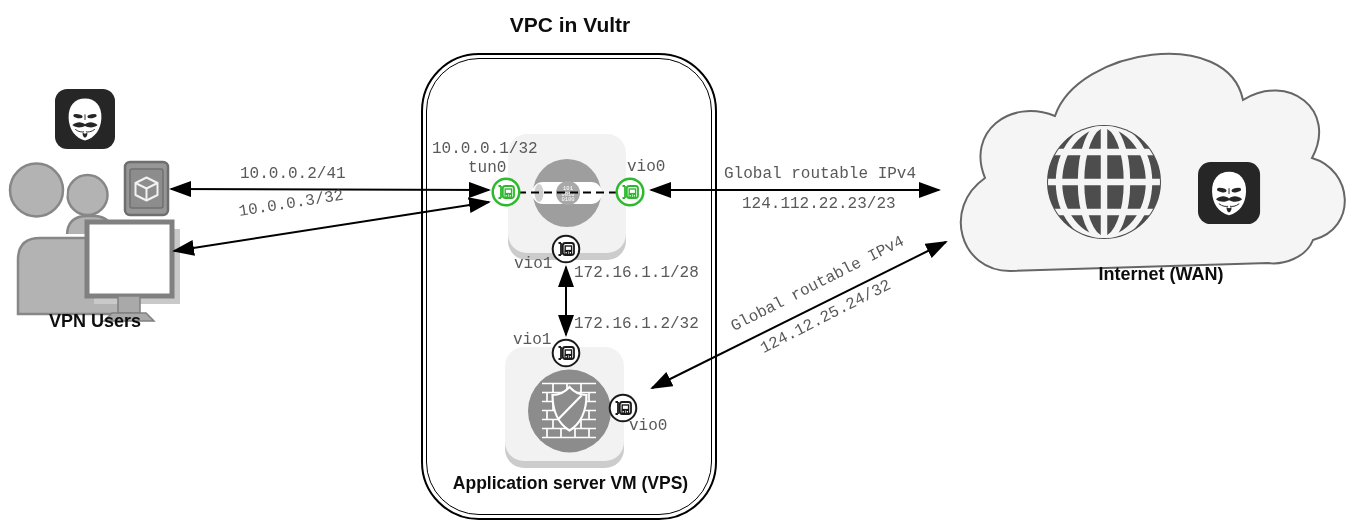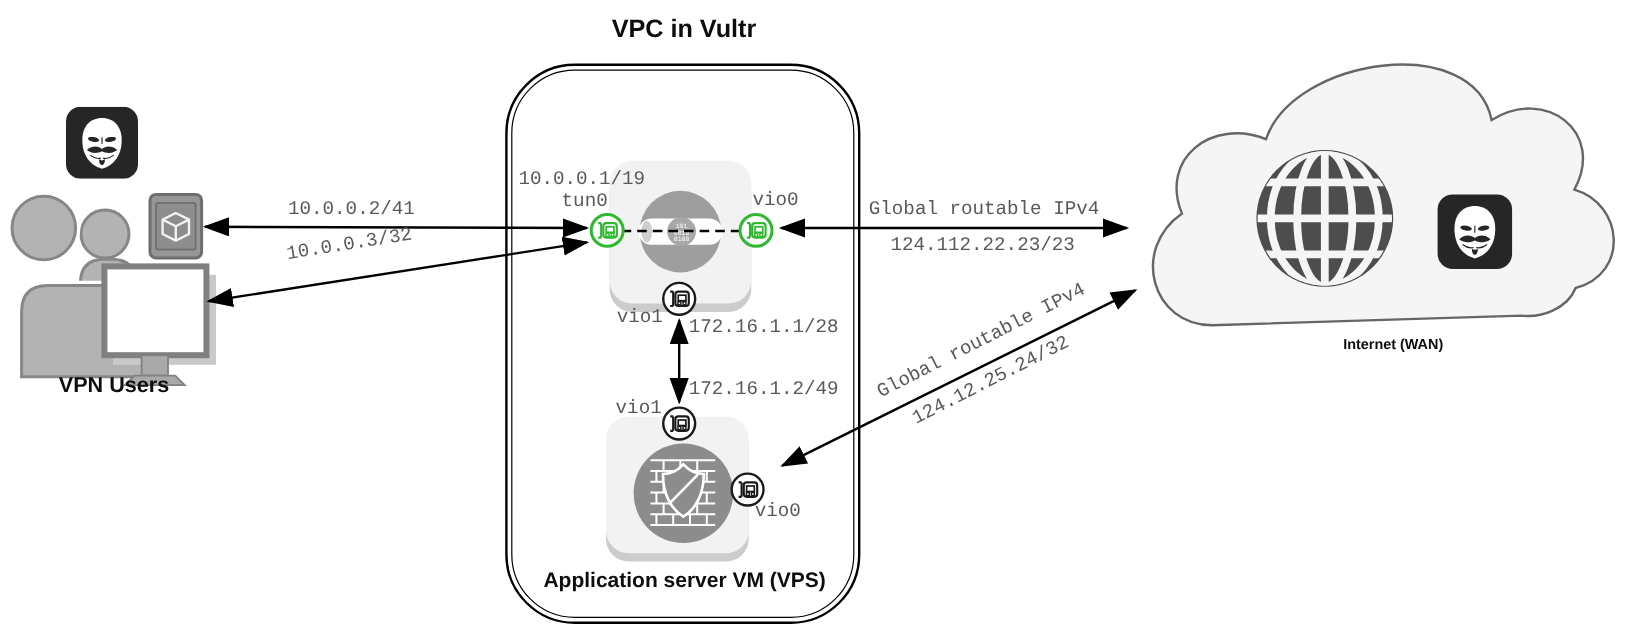--- a/index.html
+++ b/index.html
@@ -211,28 +211,28 @@
         <rect x="15.2" y="13" width="6.4" height="4.6" stroke-width="1.4"></rect>
         <rect x="15" y="18.4" width="2.4" height="2.6" stroke-width="1.2"></rect>
         <rect x="19.2" y="18.4" width="2.4" height="2.6" stroke-width="1.2"></rect>
       </g>
     </svg>
   </div>
 
   <div class="blabel" style="left:458px;top:13px;width:224px;font-size:21px">VPC in Vultr</div>
   <div class="blabel" style="left:428px;top:473px;width:285px;font-size:17.5px">Application server VM (VPS)</div>
   <div class="blabel" style="left:25px;top:311px;width:140px;font-size:18px">VPN Users</div>
-  <div class="blabel" style="left:1081px;top:280px;width:160px;font-size:12px">Internet (WAN)</div>
-
-  <div class="mono" style="left:432px;top:141px">10.0.0.1/19</div>
+  <div class="blabel" style="left:1081px;top:264px;width:160px;font-size:18px">Internet (WAN)</div>
+
+  <div class="mono" style="left:432px;top:141px">10.0.0.1/32</div>
   <div class="mono" style="left:468px;top:160px">tun0</div>
   <div class="mono" style="left:627px;top:159px">vio0</div>
   <div class="mono" style="left:514px;top:256px">vio1</div>
   <div class="mono" style="left:574px;top:265px">172.16.1.1/28</div>
-  <div class="mono" style="left:574px;top:316px">172.16.1.2/49</div>
+  <div class="mono" style="left:574px;top:316px">172.16.1.2/32</div>
   <div class="mono" style="left:513px;top:332px">vio1</div>
   <div class="mono" style="left:629px;top:418px">vio0</div>
 
   <div class="mono" style="left:240px;top:166px">10.0.0.2/41</div>
   <div class="mono rot9" style="left:239px;top:204px">10.0.0.3/32</div>
   <div class="mono" style="left:724px;top:166px">Global routable IPv4</div>
   <div class="mono" style="left:742px;top:196px">124.112.22.23/23</div>
   <div class="mono diag" style="left:722px;top:276px;width:192px">Global routable IPv4</div>
   <div class="mono diag" style="left:749px;top:309px;width:154px">124.12.25.24/32</div>
 

